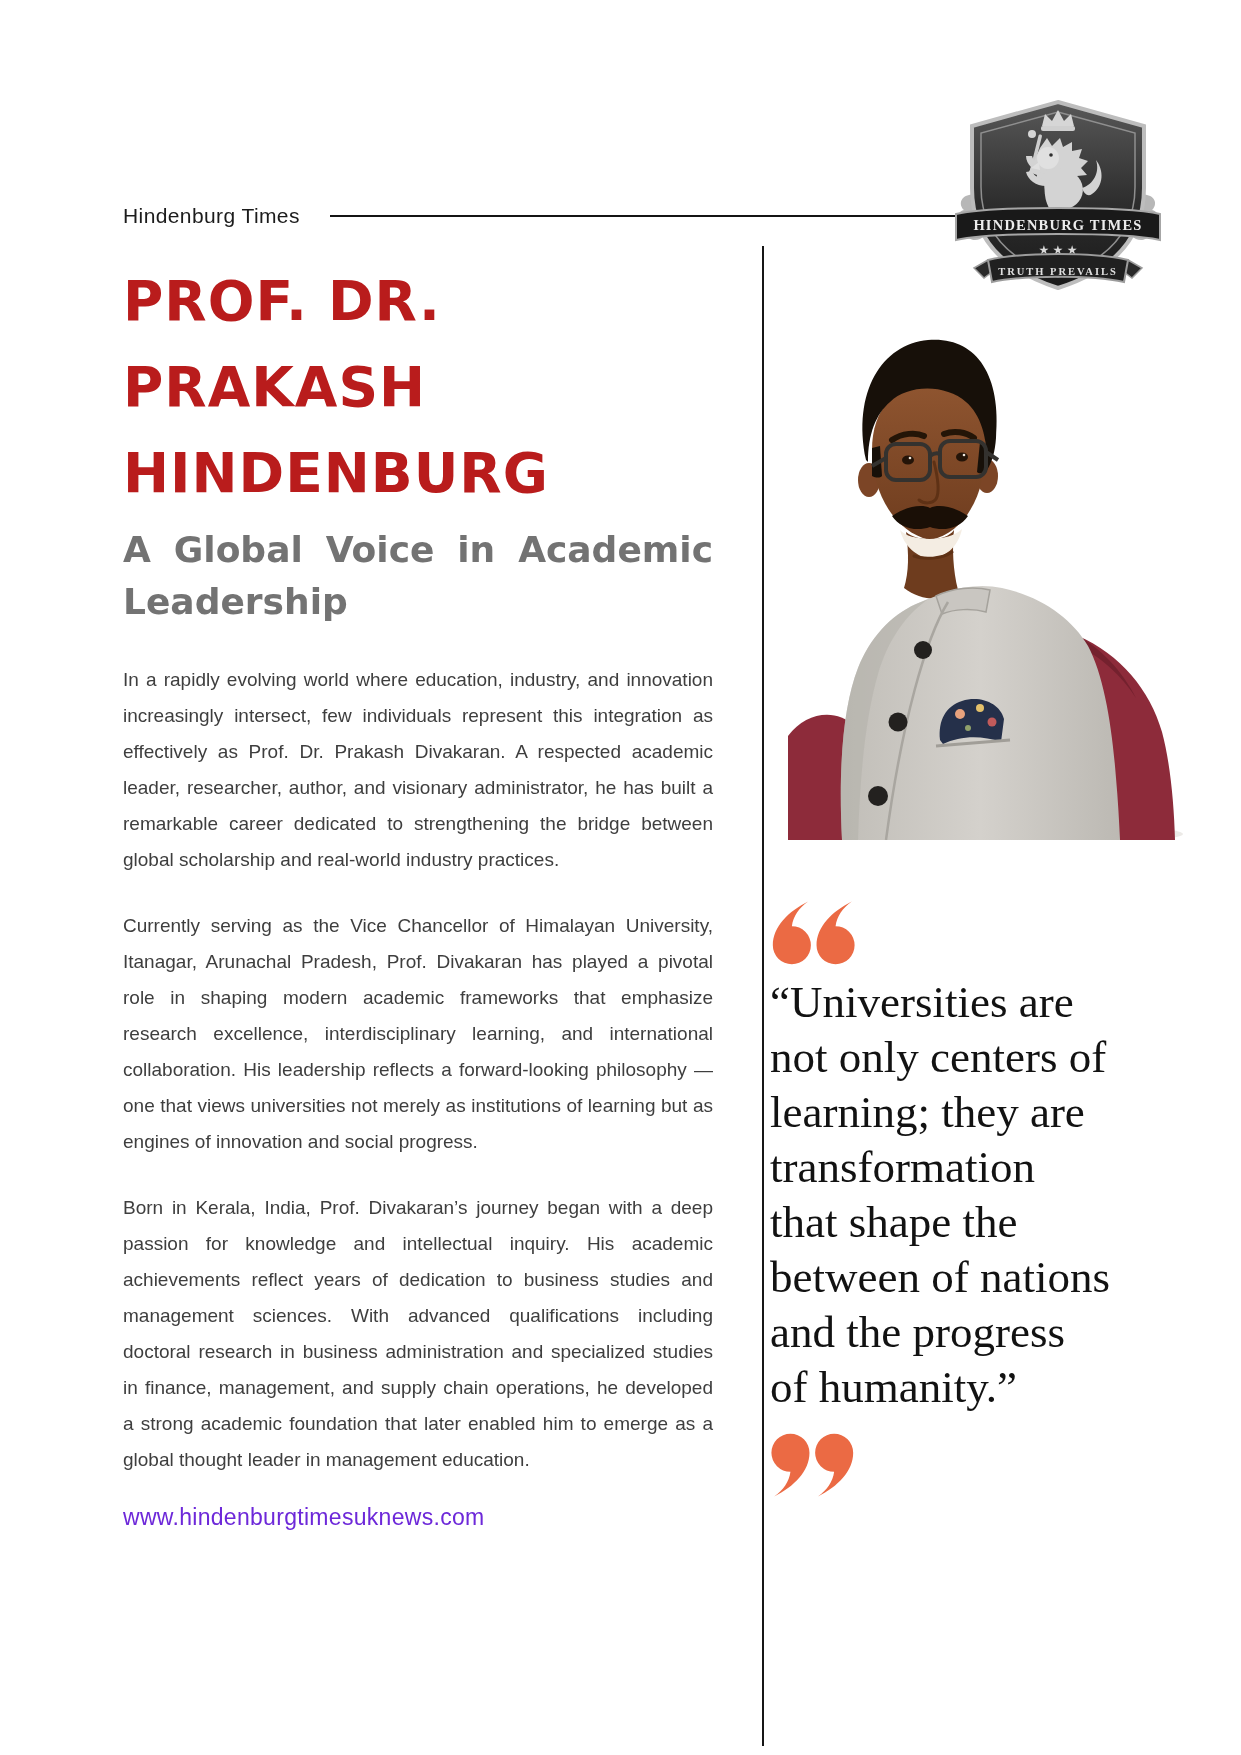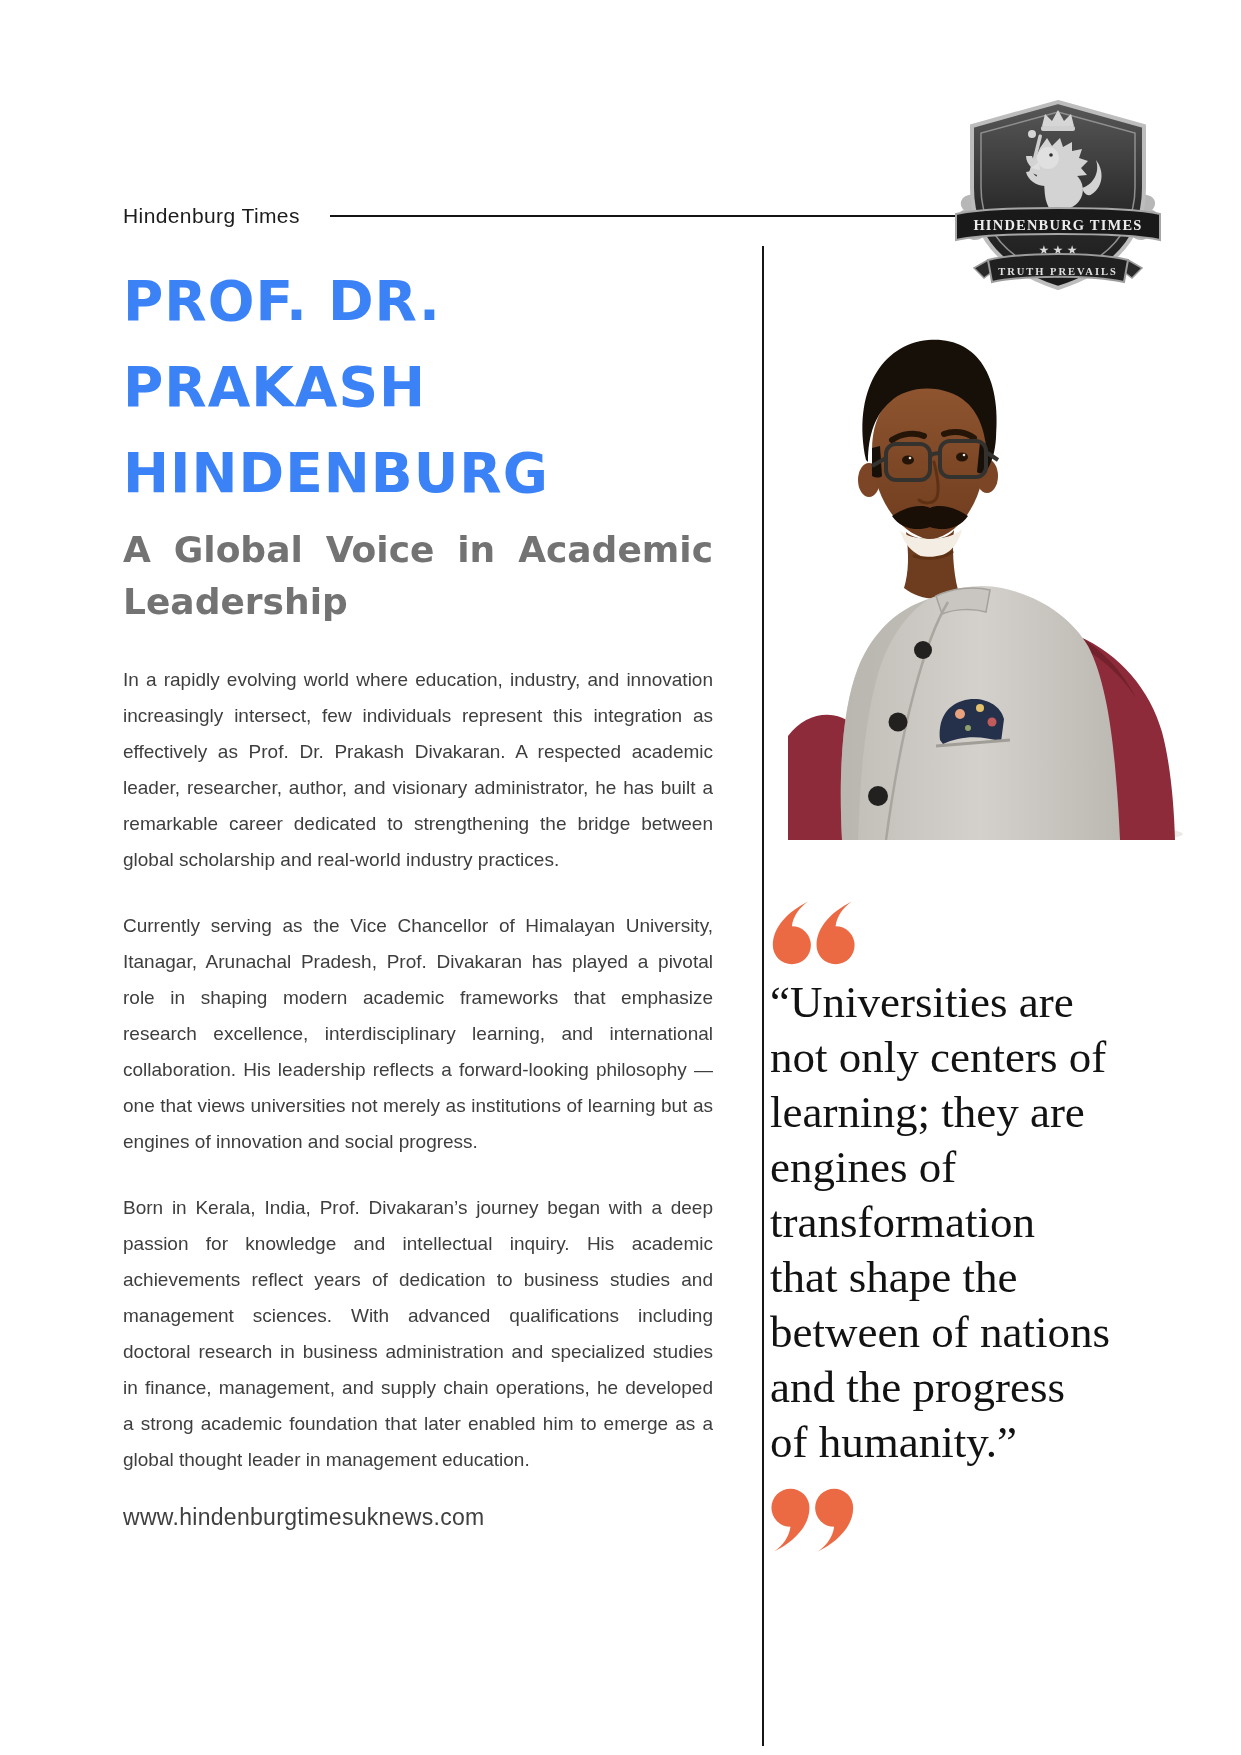--- a/index.html
+++ b/index.html
@@ -23,34 +23,34 @@
   .crest{position:absolute;left:952px;top:96px;width:212px;height:204px;}
   .crest svg{width:100%;height:100%;display:block;}
 
   .vline{position:absolute;left:762px;top:246px;width:2px;height:1500px;background:#161616;}
 
   
   .left-col{position:absolute;left:123px;top:258px;width:590px;}
   .title{
     margin:0;font-family:"DejaVu Sans", sans-serif;
     font-size:55px;line-height:86px;font-weight:bold;
-    letter-spacing:1px;color:#3b82f6;
+    letter-spacing:1px;color:#b91c1c;
   }
   .subtitle{
     margin:8px 0 8px 0;font-family:"DejaVu Sans", sans-serif;
     font-size:36px;line-height:52px;font-weight:bold;color:#737373;
     text-align:justify;
   }
   .body-copy p{
     margin:30px 0 0 0;font-size:19px;line-height:36px;color:#3e3e3e;
     text-align:justify;
   }
   .body-copy p:first-of-type{margin-top:34px;}
   .website{
-    margin-top:26px;font-size:23px;color:#404040;letter-spacing:.3px;cursor:pointer;
+    margin-top:26px;font-size:23px;color:#6d28d9;letter-spacing:.3px;cursor:pointer;
   }
 
   
   .photo{position:absolute;left:788px;top:320px;width:400px;height:520px;}
   .photo svg{width:100%;height:100%;display:block;}
 
   .quote{position:absolute;left:770px;top:900px;width:436px;margin:0;text-align:left;}
   .qmark{display:inline-block;}
   .qmark.open{width:86px;height:65px;}
   .qmark.close{width:86px;height:65px;margin-top:18px;}
@@ -214,21 +214,20 @@
     <svg class="qmark open" viewBox="0 0 122 92">
       <g fill="#EB6A44">
         <path d="M54 2 C26 16 4 38 4 64 a27 27 0 1 0 27 -27 C33 23 41 11 54 2 Z"></path>
         <path d="M54 2 C26 16 4 38 4 64 a27 27 0 1 0 27 -27 C33 23 41 11 54 2 Z" transform="translate(62 0)"></path>
       </g>
     </svg>
     <div class="quote-text">
       <div class="quote-line">“Universities are</div>
       <div class="quote-line">not only centers of</div>
       <div class="quote-line">learning; they are</div>
-      <div class="quote-line">engines of</div>
       <div class="quote-line">transformation</div>
       <div class="quote-line">that shape the</div>
       <div class="quote-line">between of nations</div>
       <div class="quote-line">and the progress</div>
       <div class="quote-line">of humanity.”</div>
     </div>
     <svg class="qmark close" viewBox="0 0 122 92">
       <g fill="#EB6A44" transform="rotate(180 61 46)">
         <path d="M54 2 C26 16 4 38 4 64 a27 27 0 1 0 27 -27 C33 23 41 11 54 2 Z"></path>
         <path d="M54 2 C26 16 4 38 4 64 a27 27 0 1 0 27 -27 C33 23 41 11 54 2 Z" transform="translate(62 0)"></path>

